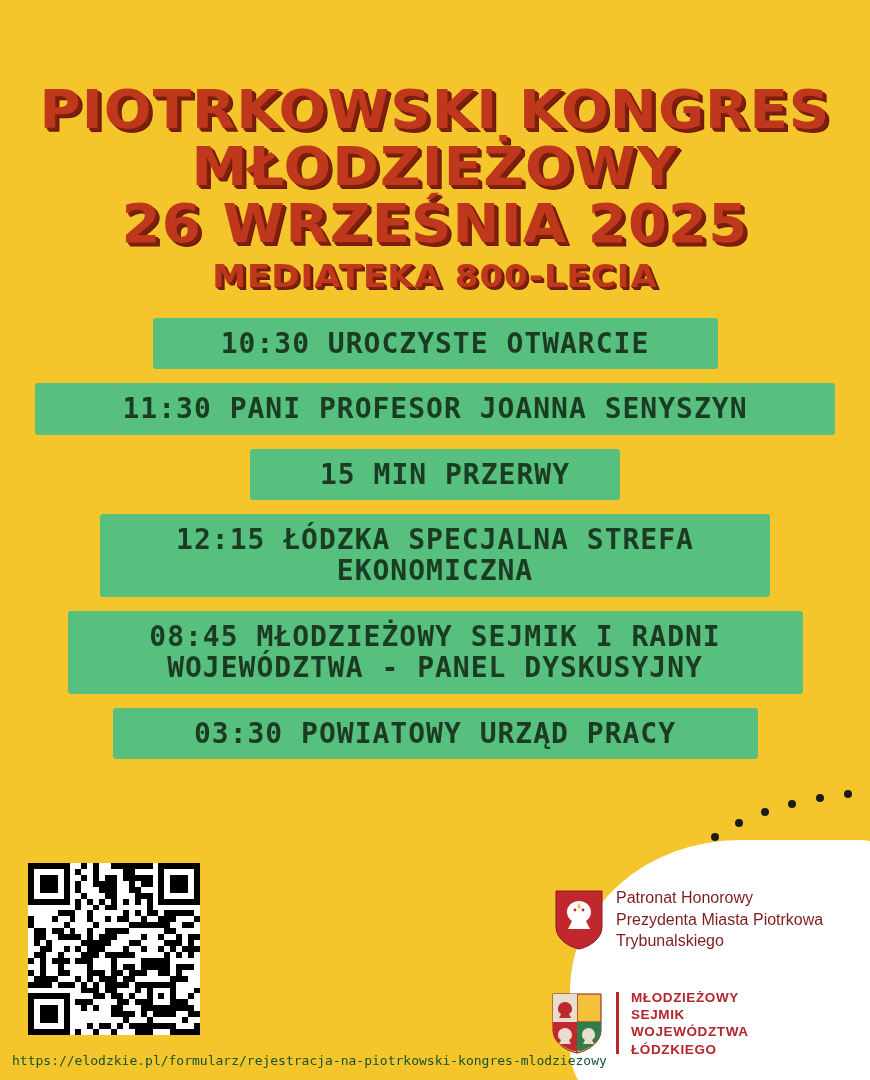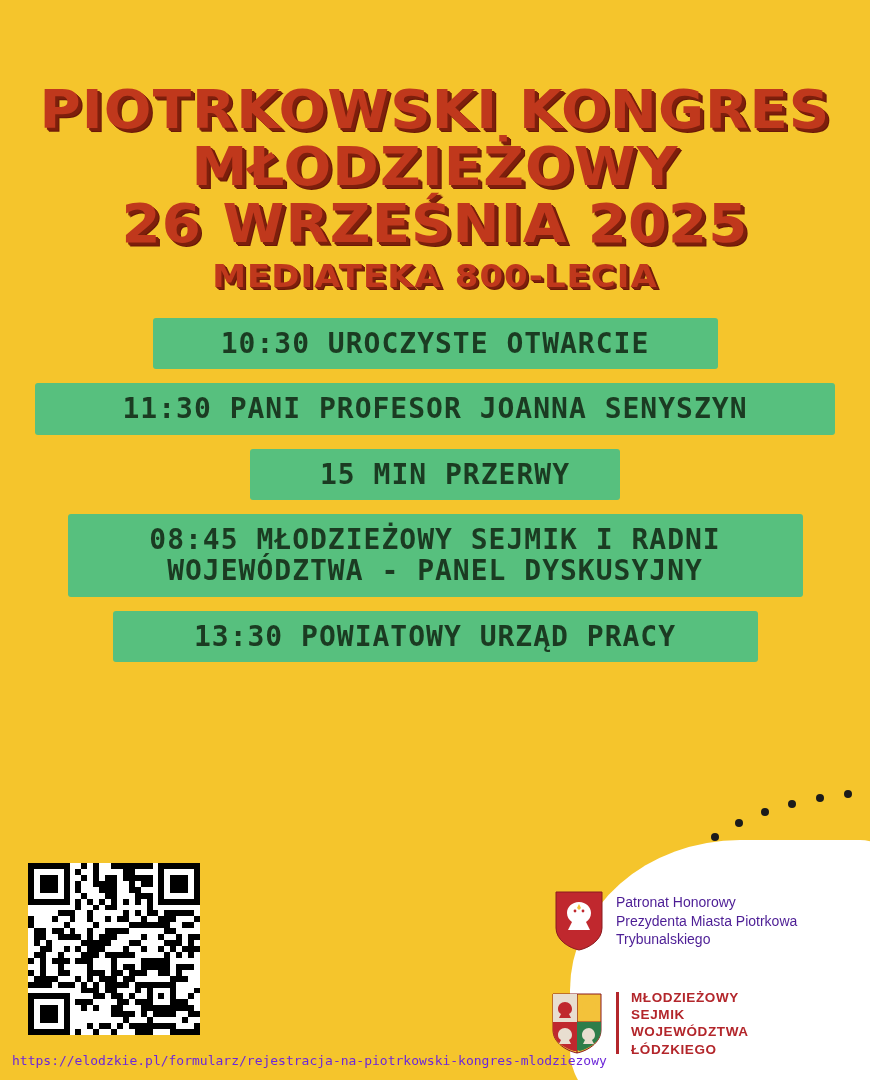--- a/index.html
+++ b/index.html
@@ -92,21 +92,21 @@
     padding: 0;
   }
   .qr-wrap svg { display: block; }
 
   .qr-url {
     position: absolute;
     left: 12px;
     bottom: 12px;
     font-family: "DejaVu Sans Mono", monospace;
     font-size: 13px;
-    color: #6d28d9;
+    color: #14532d;
     letter-spacing: 0px;
   }
 
   
   .blob {
     position: absolute;
     right: -30px;
     bottom: -30px;
     width: 330px;
     height: 270px;
@@ -128,22 +128,22 @@
     position: absolute;
     right: 18px;
     bottom: 128px;
     width: 300px;
     display: flex;
     align-items: center;
     gap: 10px;
   }
   .patron-text {
     font-family: "Liberation Sans", sans-serif;
-    font-size: 14px;
-    color: #4c1d95;
+    font-size: 16px;
+    color: #7f1d1d;
     line-height: 1.35;
     white-space: pre-line;
   }
   .sejmik {
     position: absolute;
     right: 10px;
     bottom: 22px;
     width: 310px;
     display: flex;
     align-items: center;
@@ -177,23 +177,25 @@
     <div class="title-line title-1">PIOTRKOWSKI KONGRES</div>
     <div class="title-line title-2">MŁODZIEŻOWY</div>
     <div class="title-line title-3">26 WRZEŚNIA 2025</div>
     <div class="title-line title-4">MEDIATEKA 800-LECIA</div>
   </div>
 
   <div class="agenda">
     <div class="agenda-item w1">10:30 UROCZYSTE OTWARCIE</div>
     <div class="agenda-item w2">11:30 PANI PROFESOR JOANNA SENYSZYN</div>
     <div class="agenda-item w3">15 MIN PRZERWY</div>
+    <div class="agenda-item w4">12:15 ŁÓDZKA SPECJALNA STREFA
+EKONOMICZNA</div>
     <div class="agenda-item w5">08:45 MŁODZIEŻOWY SEJMIK I RADNI
 WOJEWÓDZTWA - PANEL DYSKUSYJNY</div>
-    <div class="agenda-item w6">13:30 POWIATOWY URZĄD PRACY</div>
+    <div class="agenda-item w6">03:30 POWIATOWY URZĄD PRACY</div>
   </div>
 
   <svg class="blob-dots" viewBox="0 0 380 300">
     <g fill="#1b1b1b">
       <circle cx="358" cy="14" r="4"></circle>
       <circle cx="330" cy="18" r="4"></circle>
       <circle cx="302" cy="24" r="4"></circle>
       <circle cx="275" cy="32" r="4"></circle>
       <circle cx="249" cy="43" r="4"></circle>
       <circle cx="225" cy="57" r="4"></circle>

